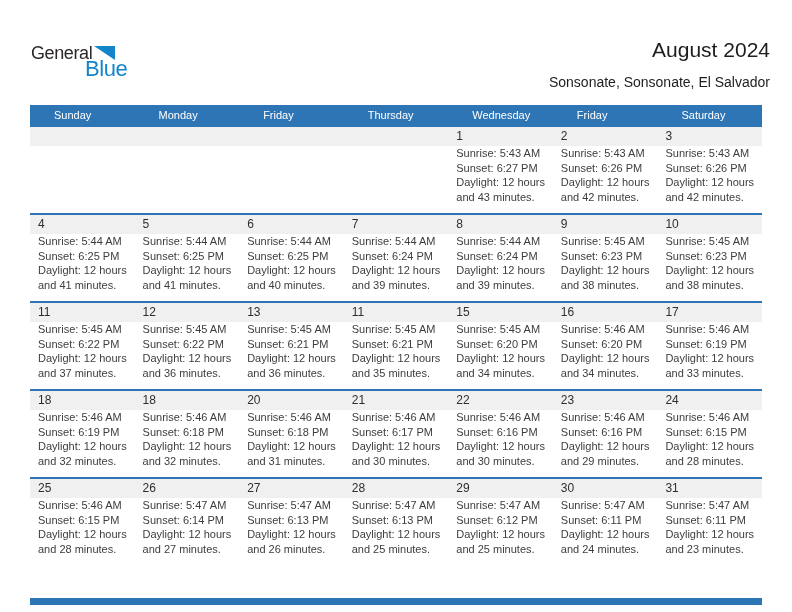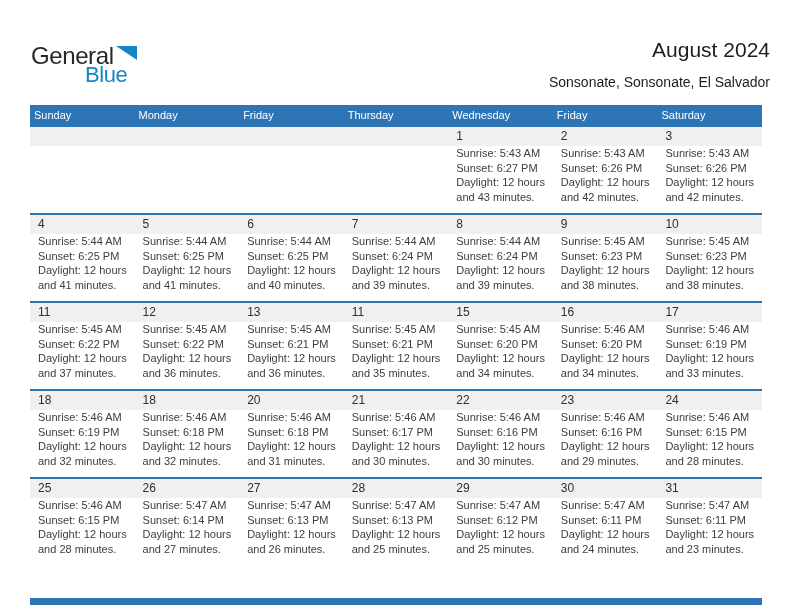--- a/index.html
+++ b/index.html
@@ -15,36 +15,36 @@
     position:relative;
     width:792px;height:612px;
     background:#ffffff;
     font-family:"Liberation Sans", sans-serif;
     overflow:hidden;
   }
 
   
   .logo{position:absolute;left:31px;top:44px;line-height:1;}
   .logo-row1{display:flex;align-items:flex-start;}
-  .logo-general{font-size:24px;font-weight:400;color:#2b2727;letter-spacing:-0.4px;}
+  .logo-general{font-size:18px;font-weight:400;color:#2b2727;letter-spacing:-0.4px;}
   .logo-flag{width:0;height:0;border-top:14px solid var(--logo-blue);border-left:21px solid transparent;margin-left:2px;margin-top:2px;}
   .logo-blue-word{display:block;font-size:22px;font-weight:400;color:var(--logo-blue);letter-spacing:-0.4px;margin:-4px 0 12px 54px;}
 
   
   .cal-title{position:absolute;top:38px;right:22px;font-size:21px;color:var(--ink);font-weight:400;}
   .cal-subtitle{position:absolute;top:74px;right:22px;font-size:14px;color:var(--ink);font-weight:400;}
 
   
   .calendar{position:absolute;left:30px;top:105px;width:732px;}
   .weekday-row{
     display:grid;grid-template-columns:repeat(7,1fr);
     background:var(--accent);height:20px;
   }
   .weekday{
-    color:#fff;font-size:11px;line-height:20px;padding-left:4px;
+    color:#fff;font-size:11px;line-height:20px;padding-left:24px;
     overflow:hidden;white-space:nowrap;
   }
   .week-row{
     position:relative;
     display:grid;grid-template-columns:repeat(7,1fr);
     height:88px;
     border-top:2px solid var(--accent);
     margin-top:0;
   }
   .week-row::before{

